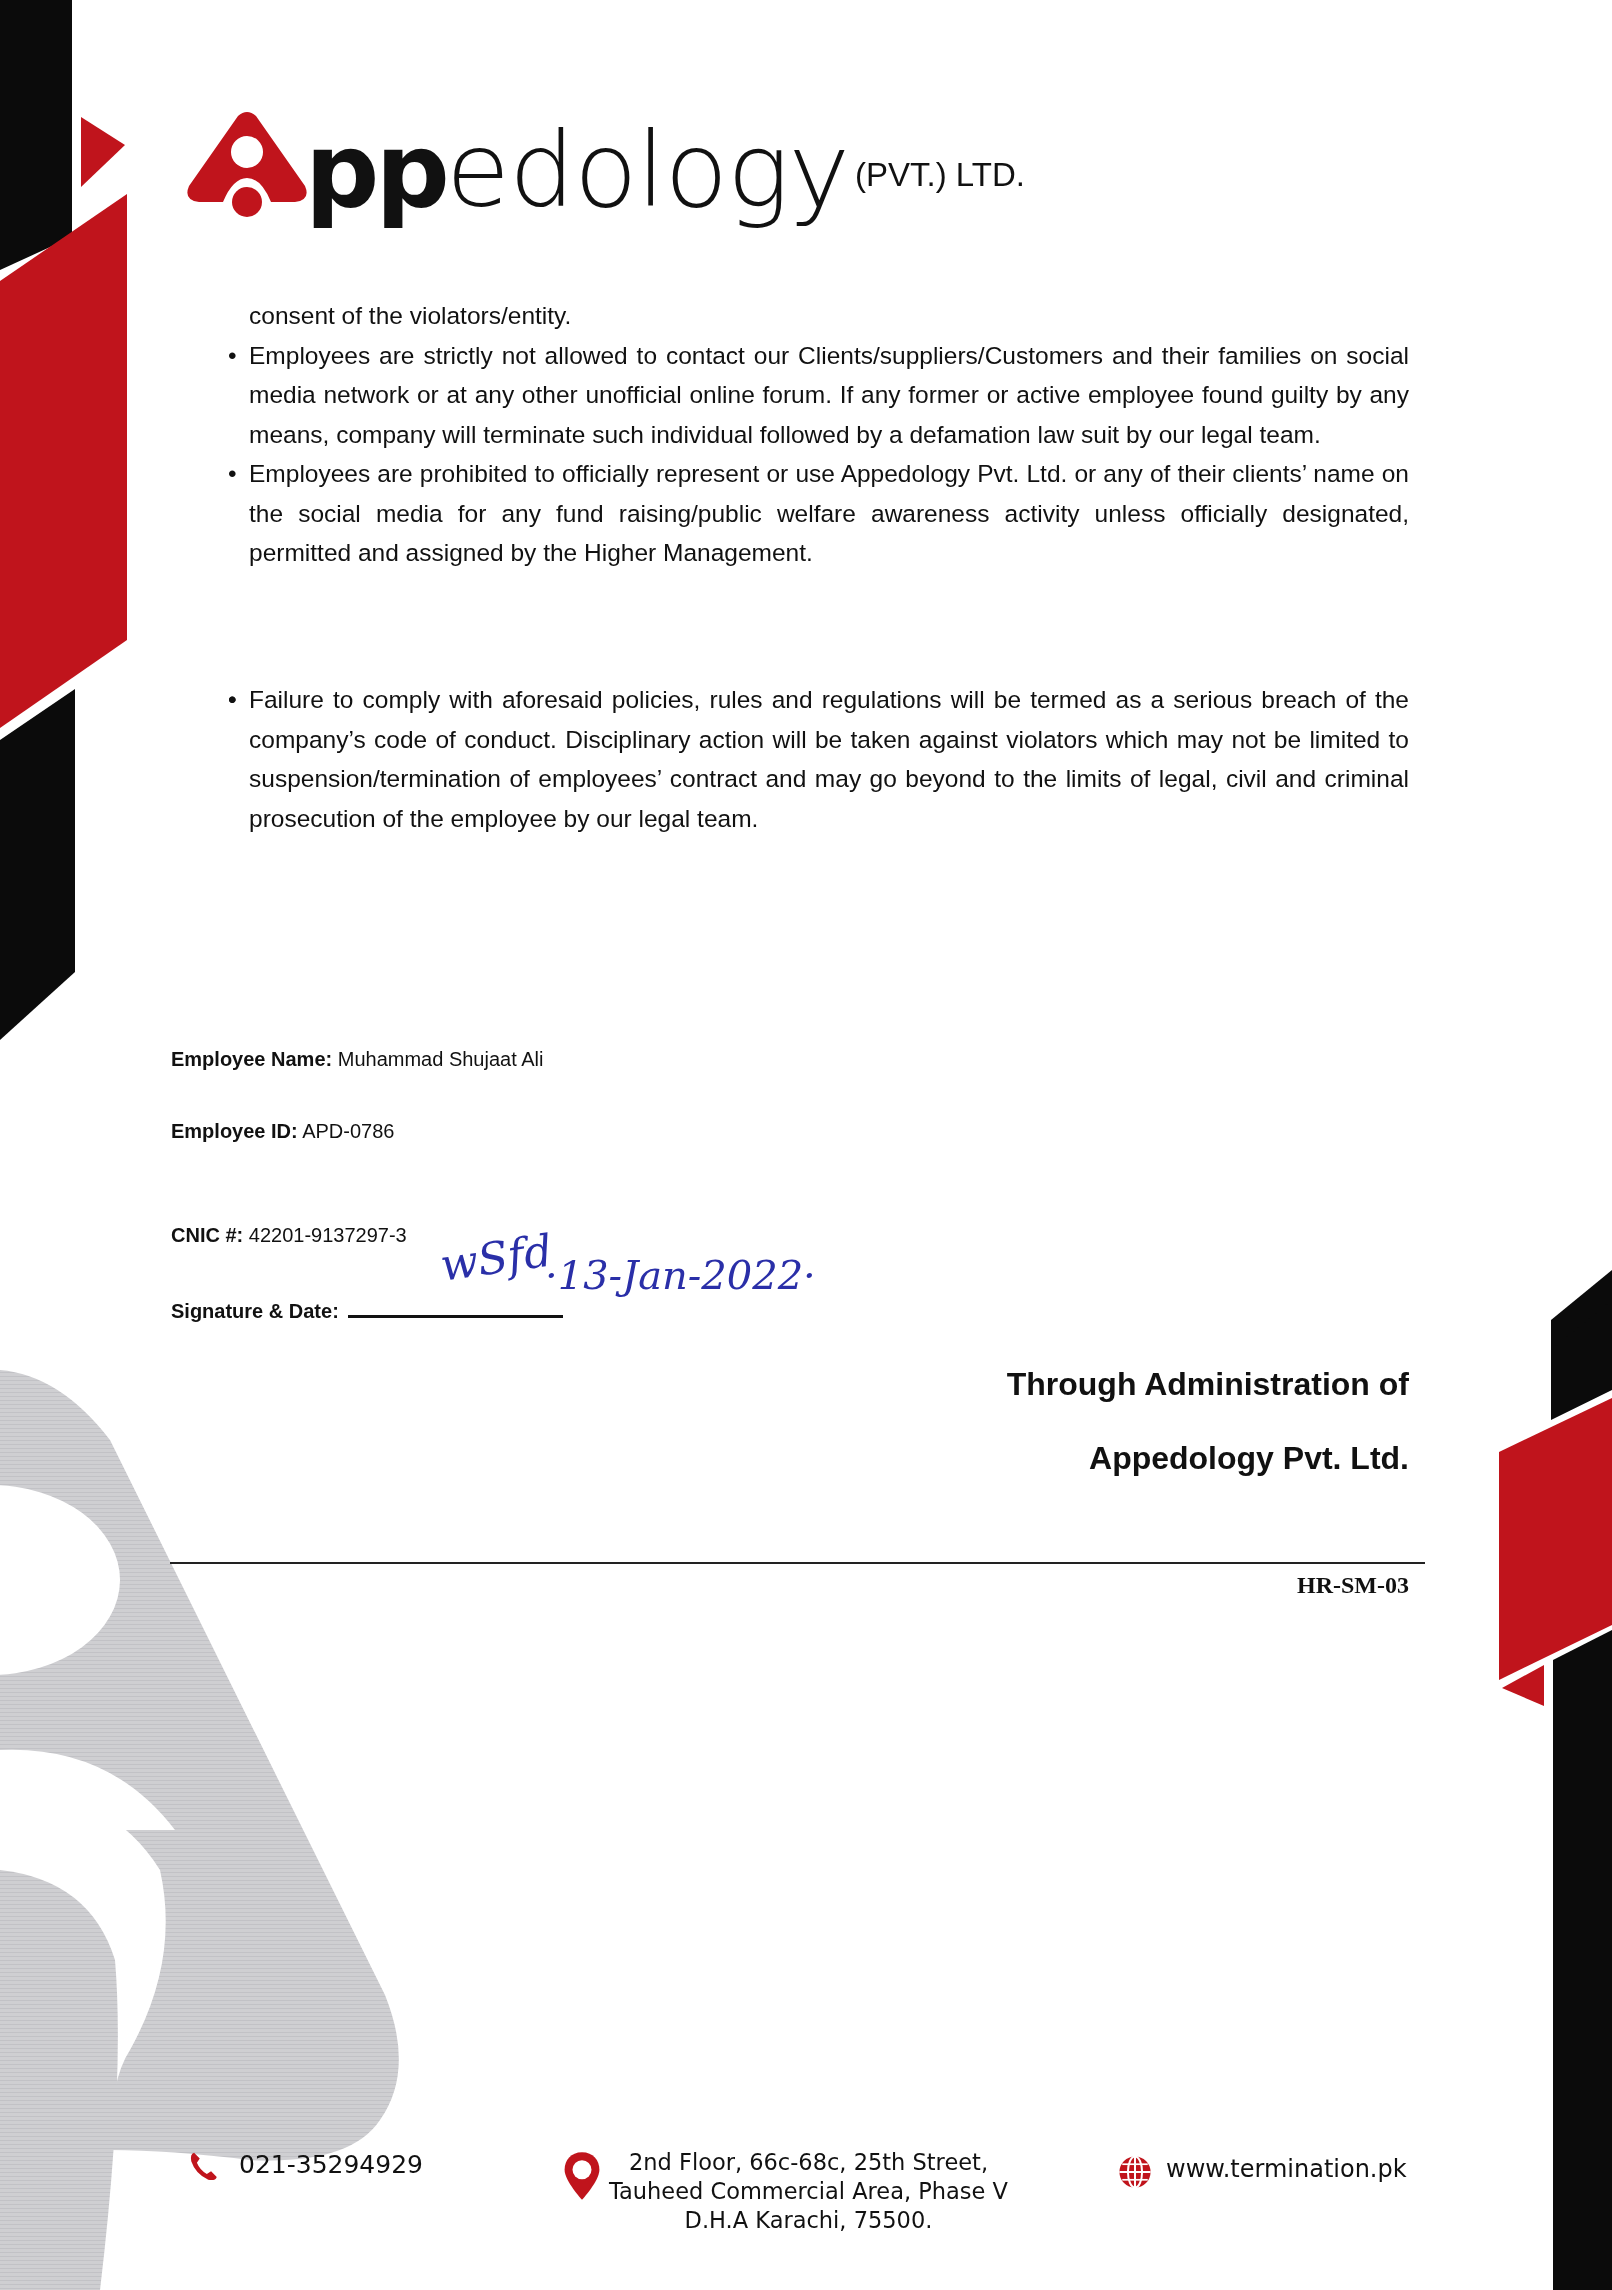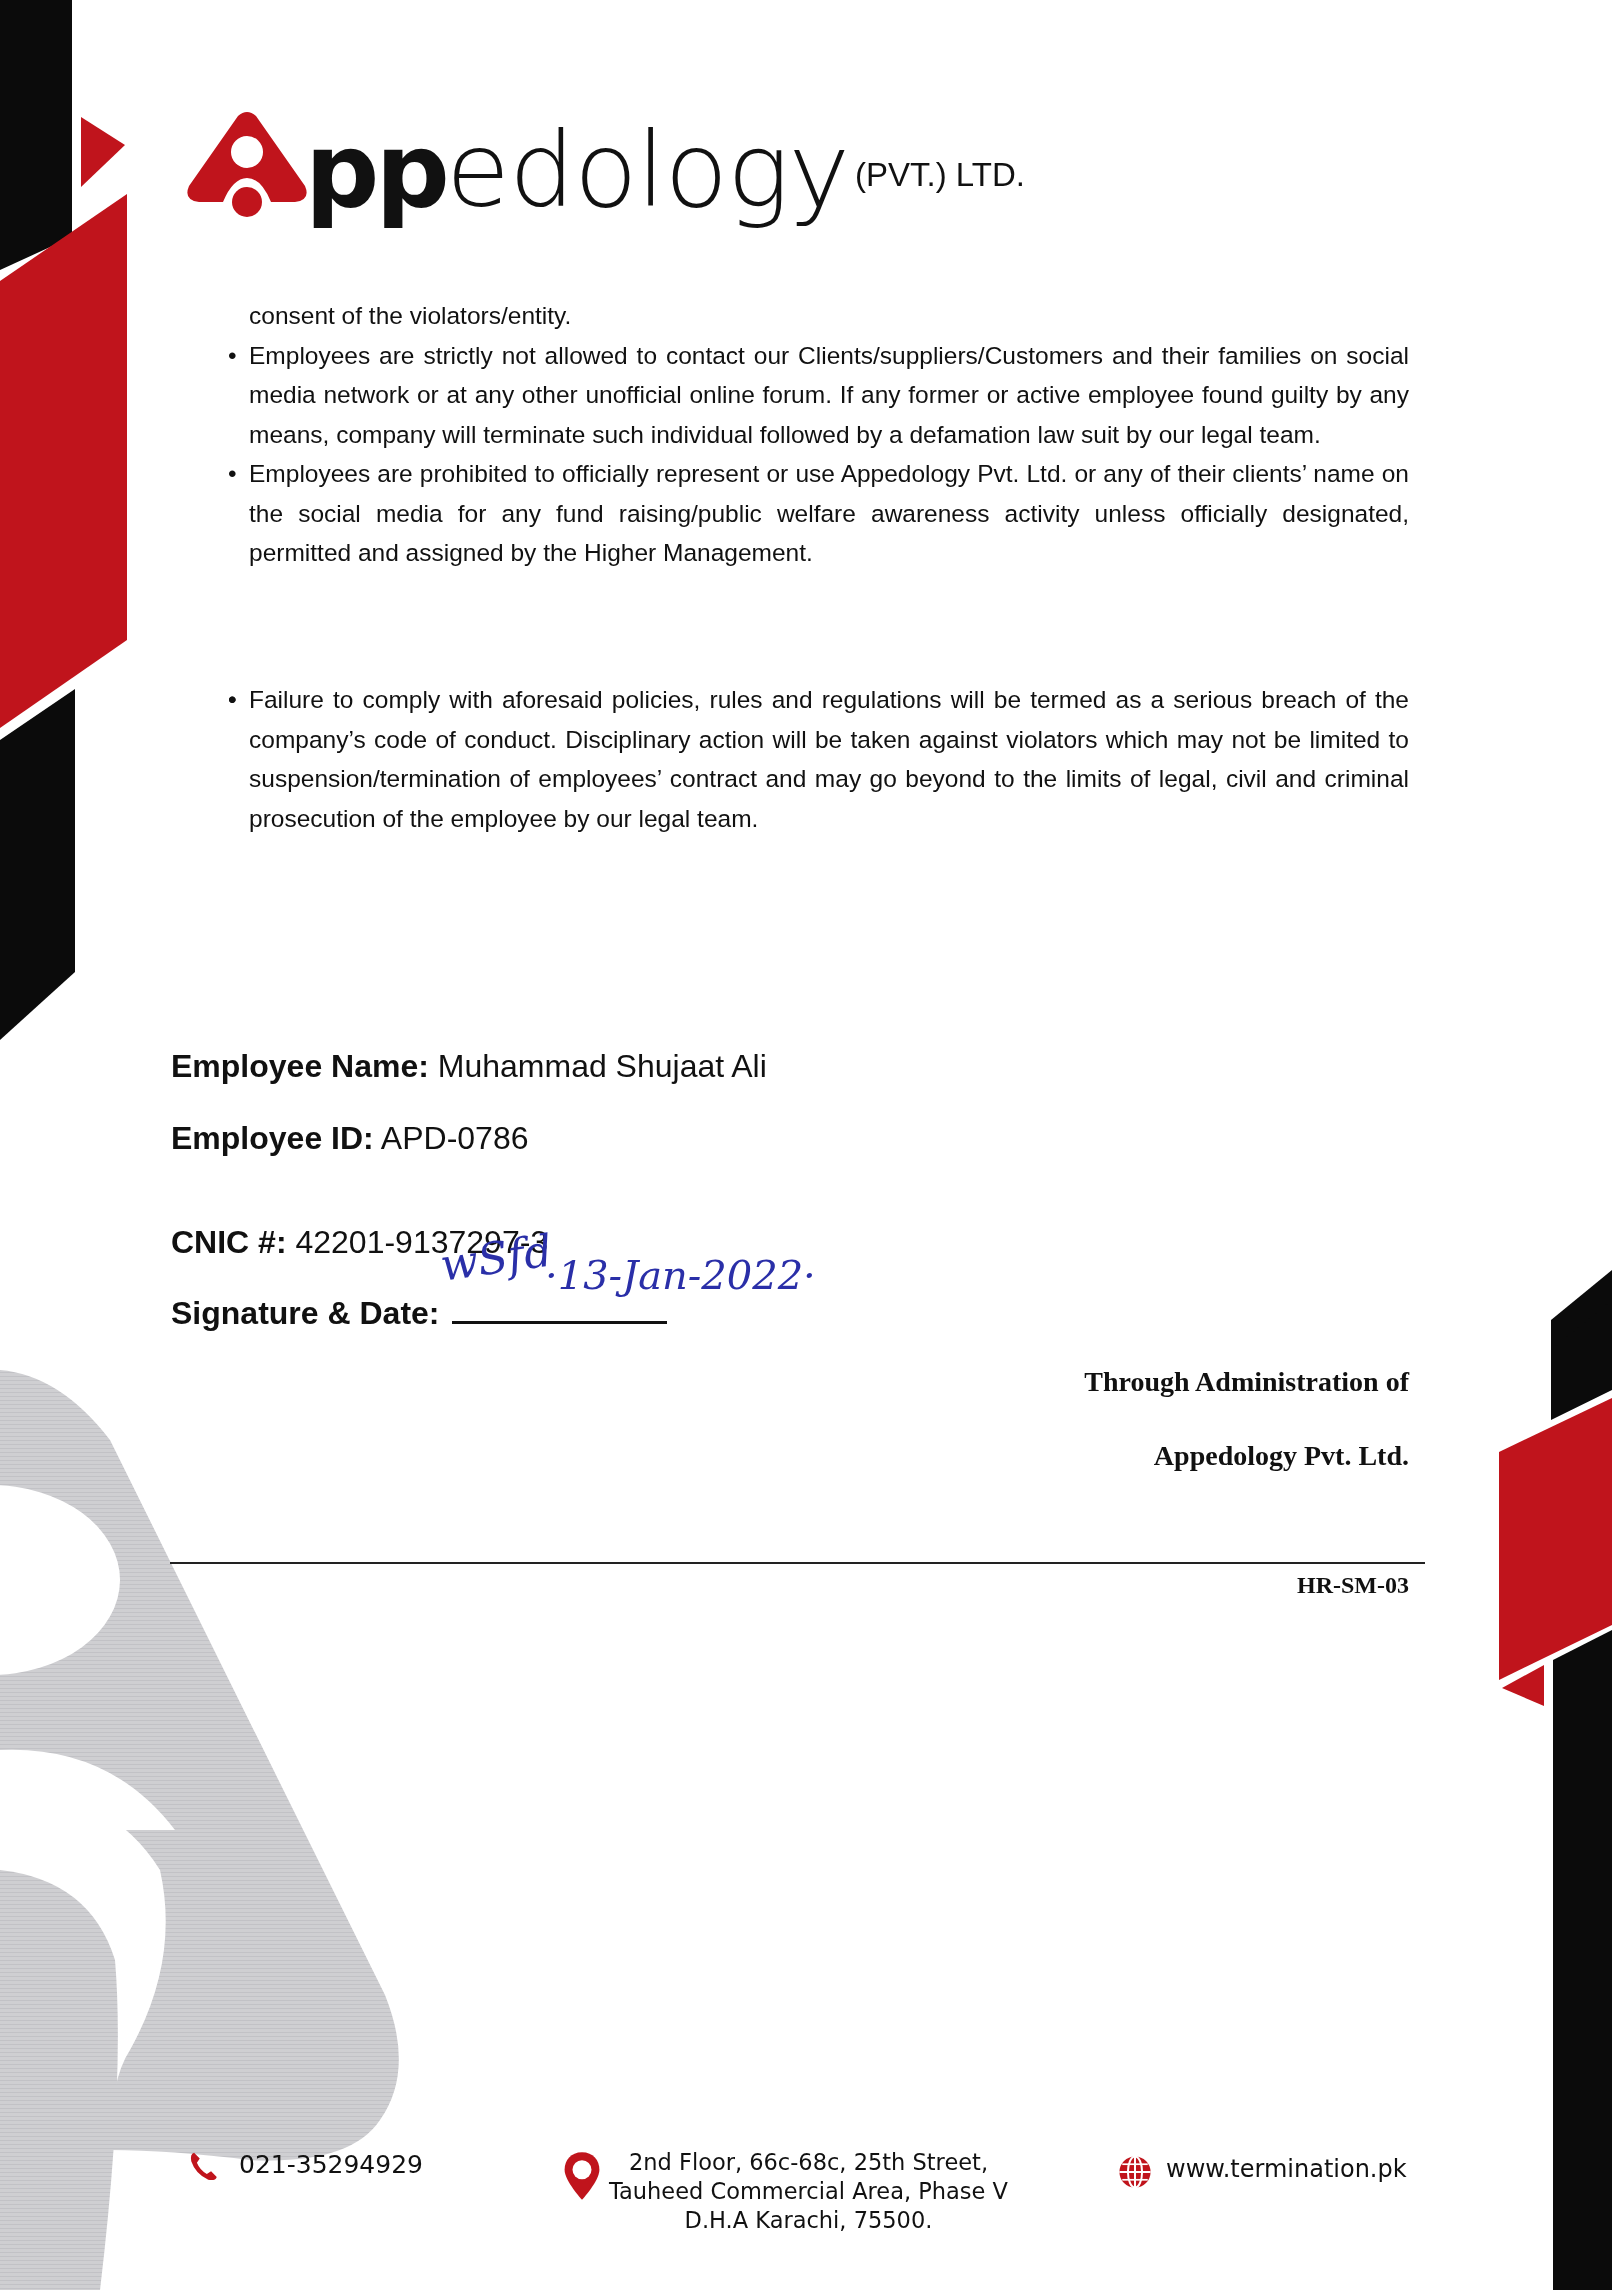--- a/index.html
+++ b/index.html
@@ -9,25 +9,25 @@
   .logo { position:absolute; left:183px; top:98px; height:120px; display:flex; align-items:flex-end; }
   .logo-icon { width:128px; height:110px; }
   .logo-pp { font-family:"DejaVu Sans", sans-serif; font-weight:bold; font-size:104px; line-height:1; margin-left:-6px; letter-spacing:-4px; position:relative; top:4px; color:#111; }
   .logo-rest { font-family:"DejaVu Sans", sans-serif; font-weight:200; font-size:104px; line-height:1; letter-spacing:-1px; position:relative; top:4px; color:#111; -webkit-text-stroke:0; font-weight:normal; }
   .logo-rest span { font-weight:100; }
   .logo-ltd { font-family:"Liberation Sans", sans-serif; font-size:33px; margin-left:6px; margin-bottom:24px; color:#111; }
   .body-text { position:absolute; left:249px; width:1160px; font-size:24.5px; line-height:39.5px; text-align:justify; }
   .bullet-list { list-style:none; margin:0; padding:0; }
   .bullet-list li { position:relative; }
   .bullet-list li .dot { position:absolute; left:-21px; top:0; }
-  .field { position:absolute; left:171px; font-size:32px;text-align:right; }
+  .field { position:absolute; left:171px; font-size:20px;text-align:right; }
   .field b { font-weight:bold; }
   .sig-line { display:inline-block; width:215px; border-bottom:3px solid #111; height:20px; vertical-align:baseline; margin-left:4px; }
   .handwriting { position:absolute; font-family:"DejaVu Serif", serif; font-style:italic; color:#2a2fa8; }
-  .right-block { position:absolute; right:203px; font-size:28px; font-weight:bold; text-align:right;font-family:Liberation Serif, serif; }
+  .right-block { position:absolute; right:203px; font-size:32px; font-weight:bold; text-align:right; }
   .hr-line { position:absolute; left:170px; top:1562px; width:1255px; border-top:2px solid #222; }
   .doc-code { position:absolute; right:203px; top:1572px; font-family:"Liberation Serif", serif; font-weight:bold; font-size:24px; }
   .footer-item { position:absolute; display:flex; align-items:flex-start; font-family:"DejaVu Sans", sans-serif; color:#111; }
   .footer-phone { left:187px; top:2150px; font-size:25px; }
   .footer-addr { left:563px; top:2148px; font-size:22.5px; }
   .footer-addr .lines { text-align:center; line-height:29px; }
   .footer-web { left:1118px; top:2155px; font-size:24px; }
 </style>
 </head>
 <body>

